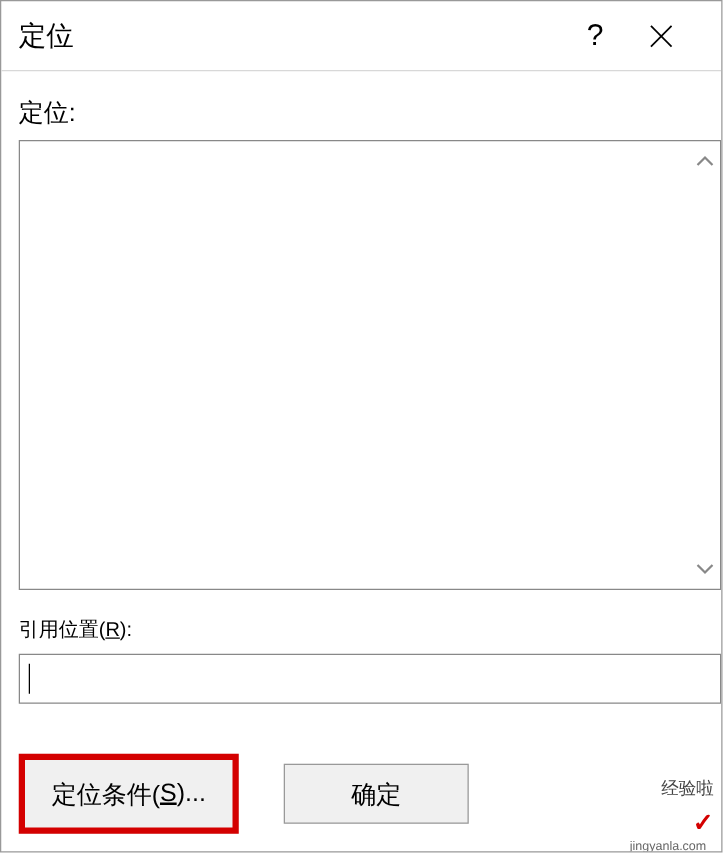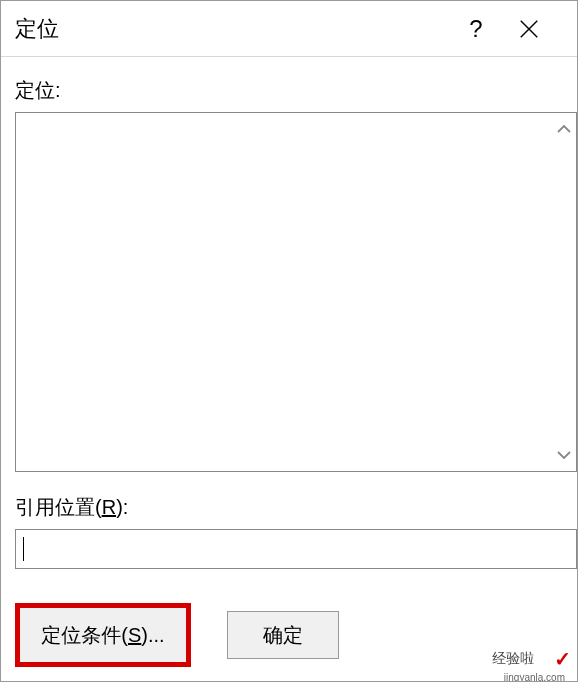--- a/index.html
+++ b/index.html
@@ -84,21 +84,21 @@
       align-items: center;
       justify-content: center;
       color: #888;
       cursor: pointer;
     }
     .scroll-arrow svg {
       width: 14px;
       height: 10px;
     }
     .reference-label {
-      font-size: 20px;
+      font-size: 16px;
       margin-bottom: 8px;
     }
     .reference-input {
       width: 100%;
       height: 40px;
       border: 1px solid #888;
       background: #ffffff;
       font-size: 19px;
       padding: 0 6px;
       outline: none;
@@ -123,36 +123,37 @@
       align-items: center;
       justify-content: center;
     }
     .btn-special {
       width: 176px;
       border: 5px solid #d40000;
       padding: 0 4px;
       height: 64px;
     }
     .btn-ok {
-      width: 112px;
+      width: 148px;
     }
     .btn-cancel {
       width: 136px;
       position: relative;
     }
     .watermark {
       position: absolute;
       right: 6px;
       bottom: 10px;
       font-size: 14px;
       color: #444;
       pointer-events: none;
       display: flex;
-      align-items: center;
-      gap: 20px;
+      align-items: flex-end;
+      gap: 6px;
+      flex-direction: column;
     }
     .watermark-check {
       color: #d40000;
       font-size: 20px;
       font-weight: bold;
     }
     .watermark-sub {
       position: absolute;
       right: 12px;
       bottom: -2px;

